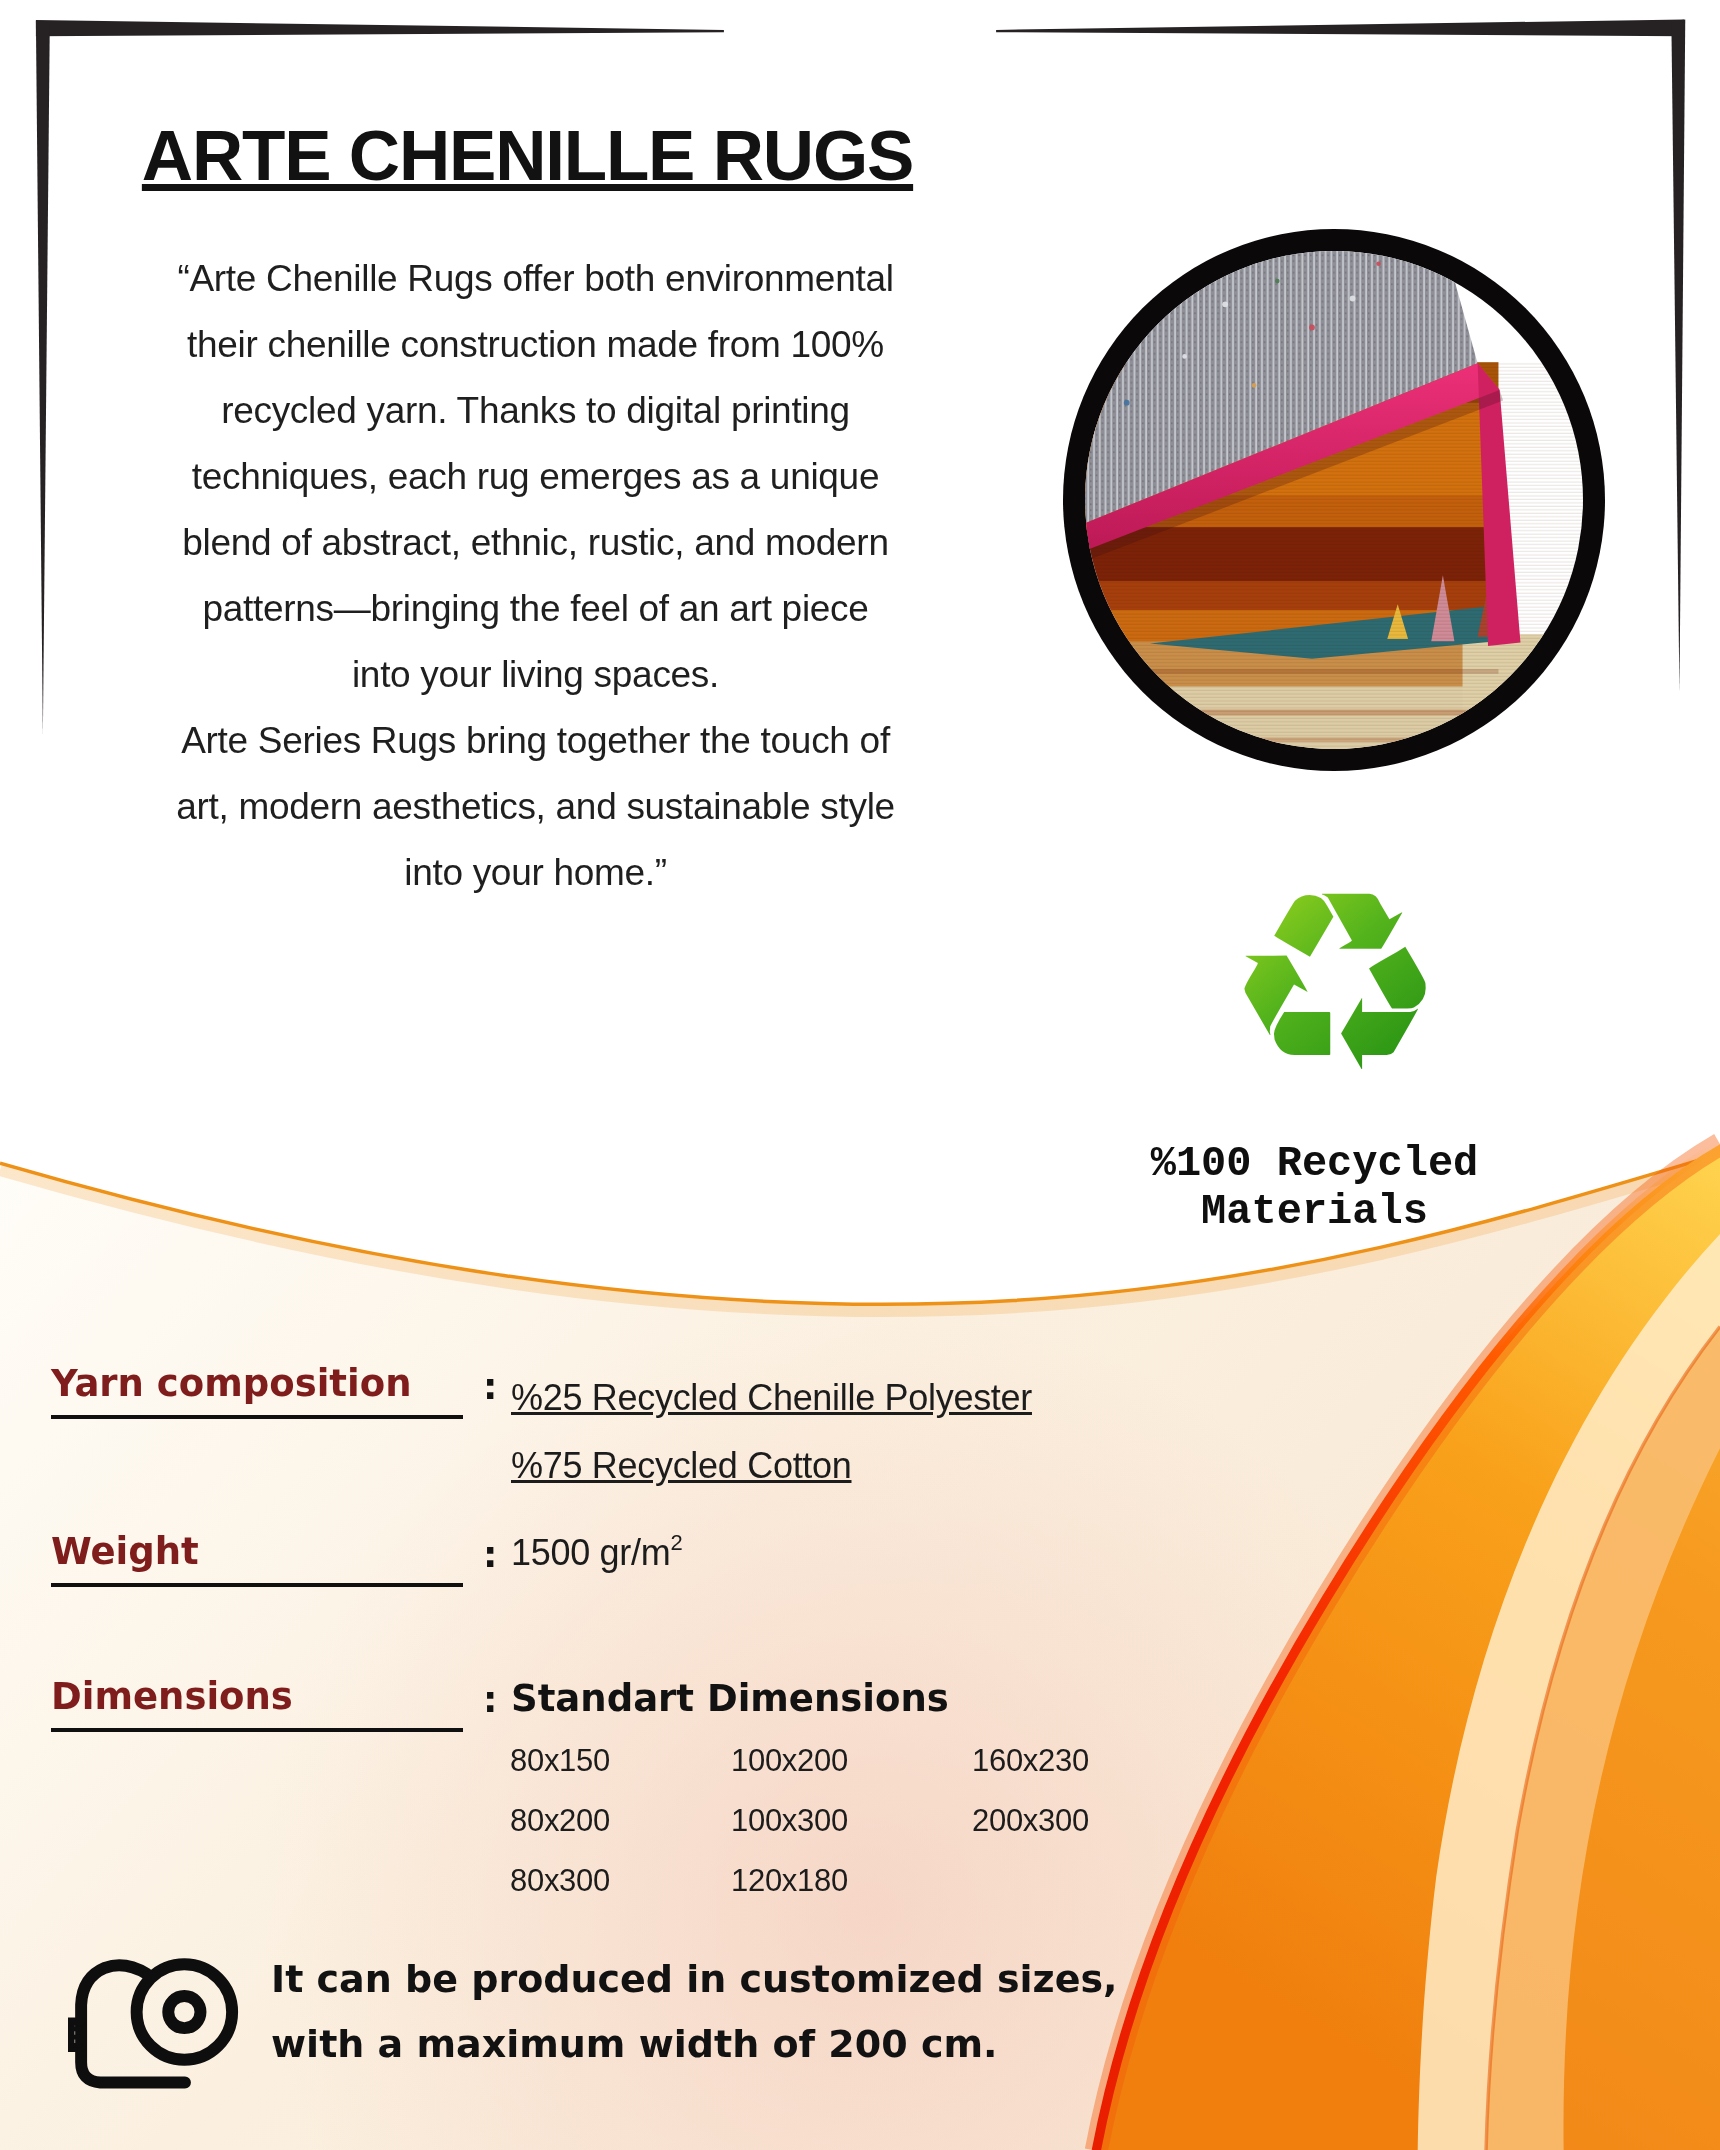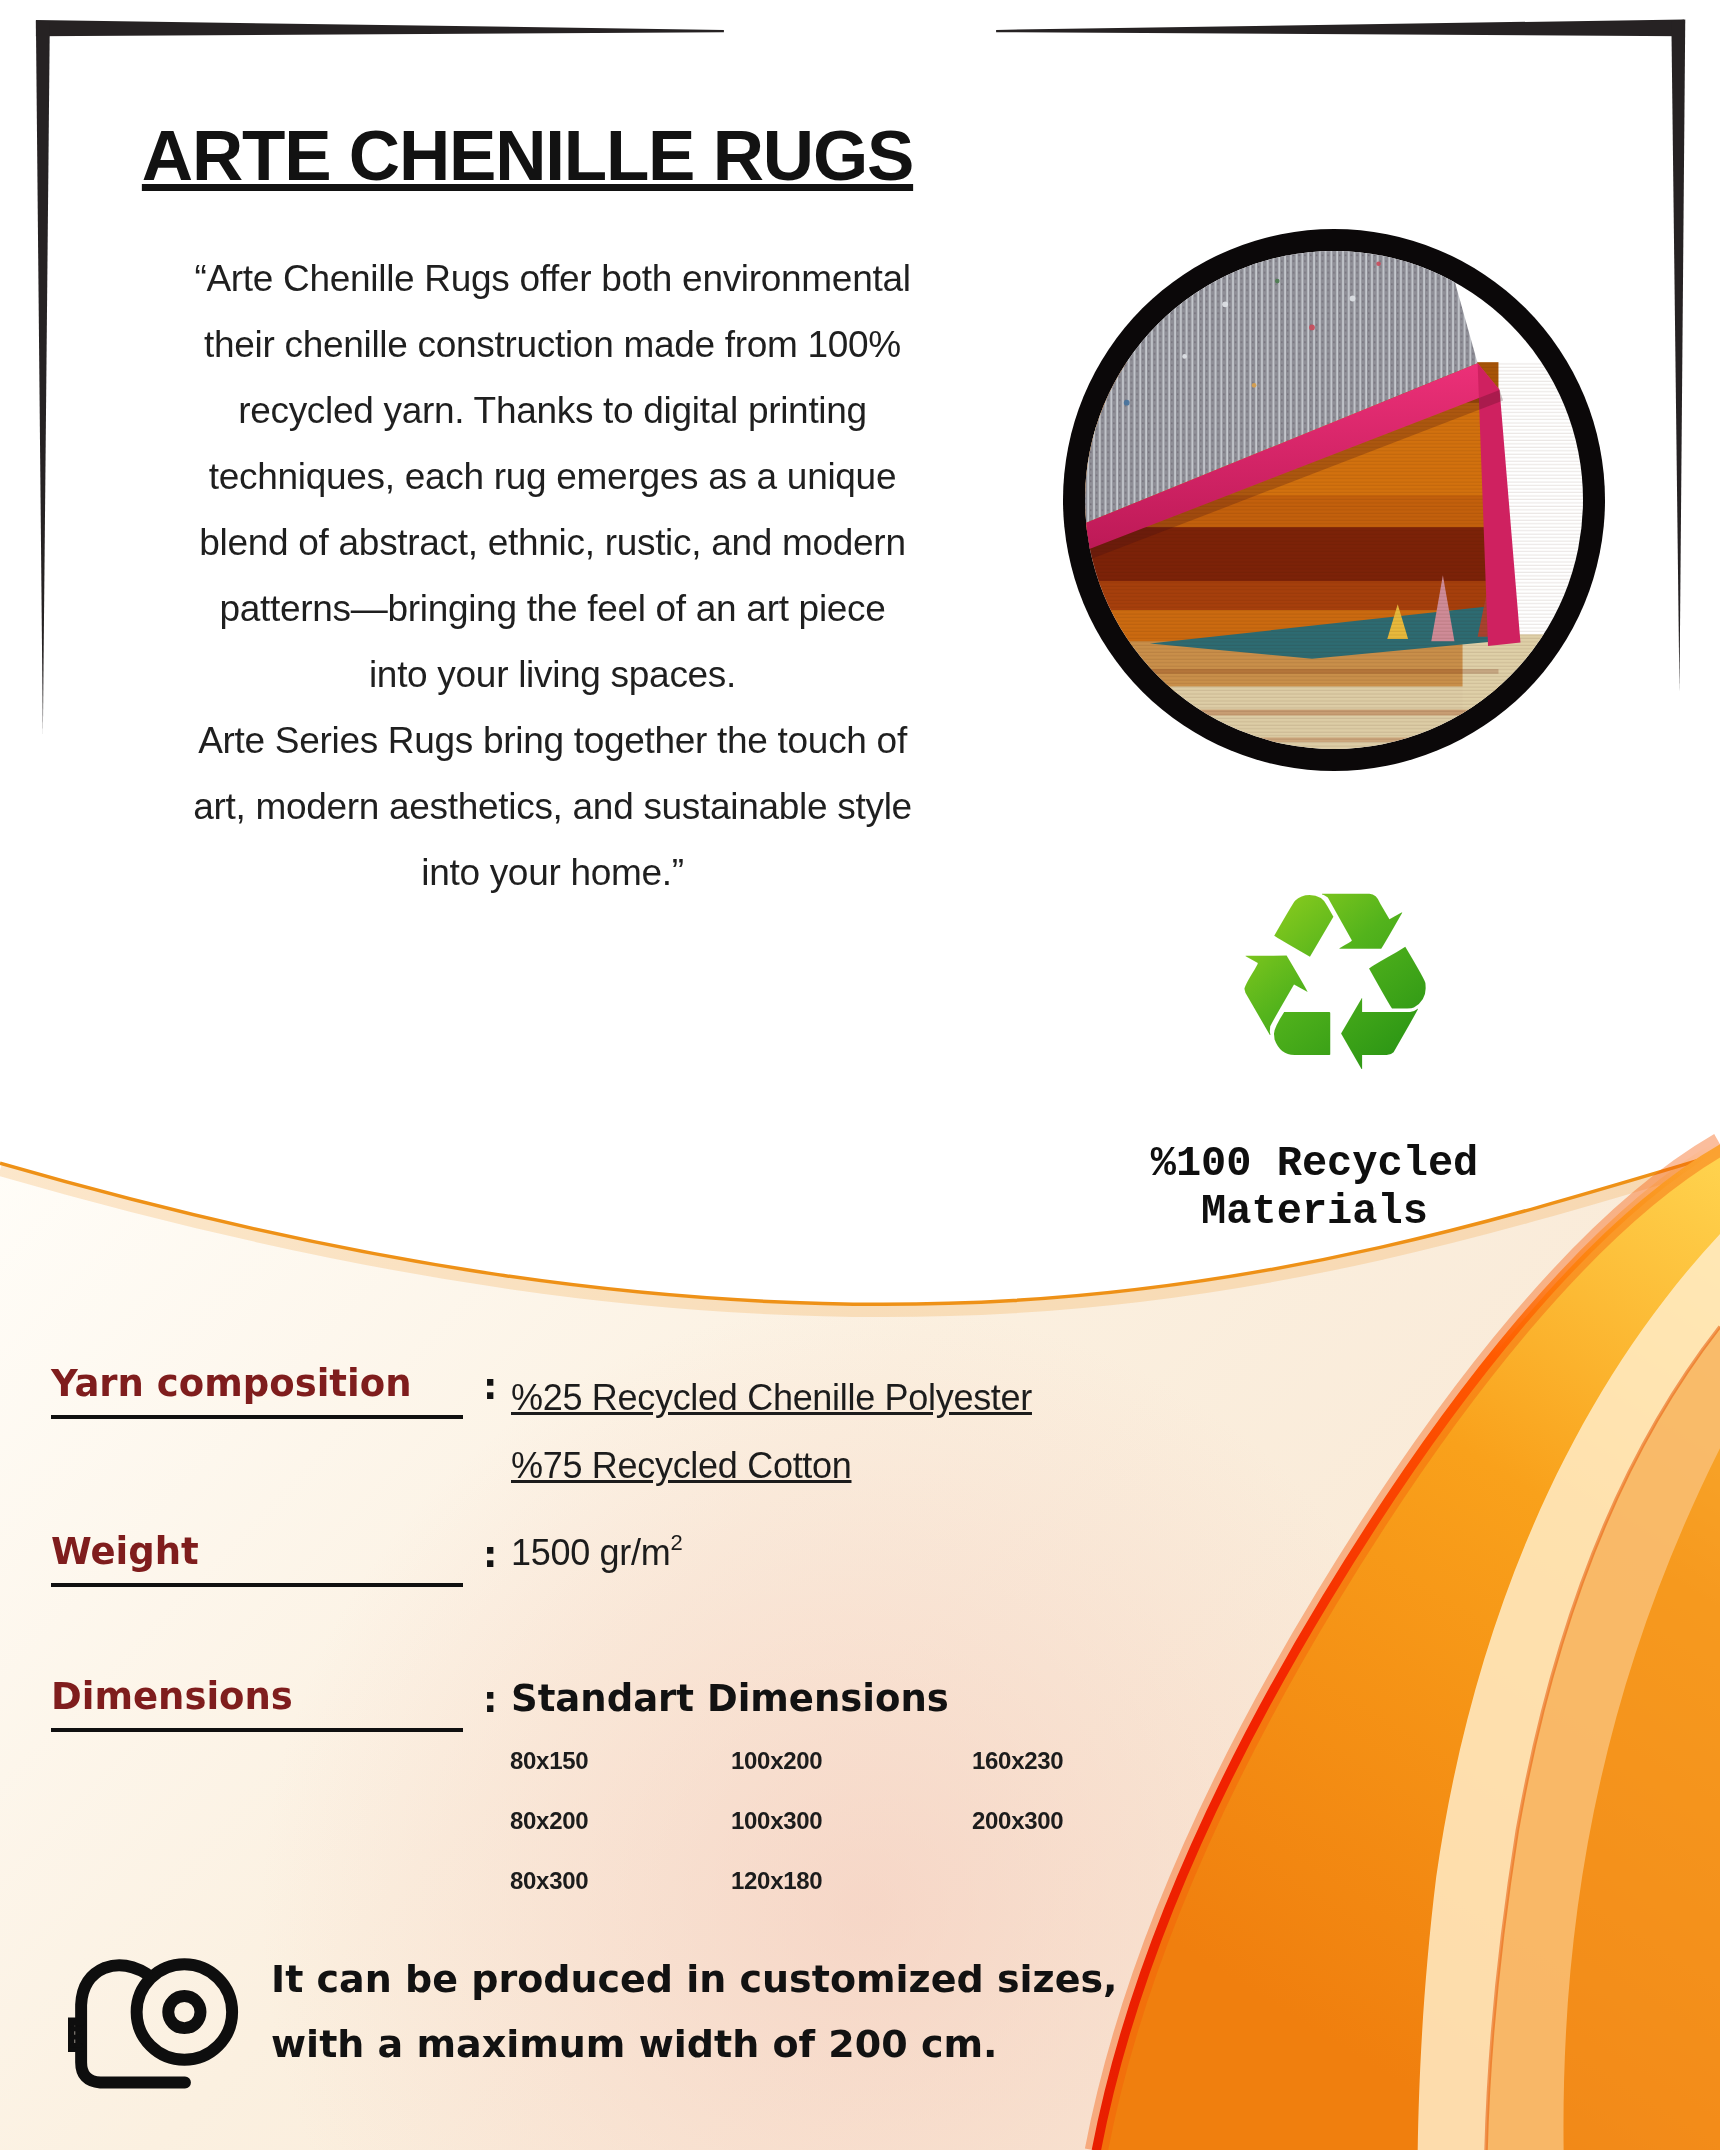--- a/index.html
+++ b/index.html
@@ -12,21 +12,21 @@
   .title{font-size:71px;font-weight:700;letter-spacing:-1.2px;color:#121212;text-align:center;text-decoration:underline;}
   .quote{font-size:37px;line-height:66px;font-weight:400;letter-spacing:-0.3px;color:#1f1f1f;text-align:center;}
   .badge{font-family:Liberation Mono, monospace;font-size:42px;font-weight:700;color:#0f0f0f;text-align:center;}
   .heavy{font-family:"DejaVu Sans",sans-serif;font-weight:700;color:#121212;}
   .spec-label{font-family:"DejaVu Sans",sans-serif;font-weight:700;font-size:37px;color:#7f1d1d;
               border-bottom:4.6px solid #101010;padding-bottom:10px;}
   .spec-colon{font-family:"DejaVu Sans",sans-serif;font-weight:700;font-size:36px;color:#121212;}
   .spec-value{font-size:36px;font-weight:400;color:#1c1c1c;letter-spacing:-0.3px;}
   .value-lines div{line-height:68px;text-decoration:underline;}
   .sup{font-size:22px;position:relative;top:-15px;}
-  .size-col div{font-size:24px;line-height:60px;color:#1c1c1c;letter-spacing:-0.3px;font-weight:bold;}
+  .size-col div{font-size:31px;line-height:60px;color:#1c1c1c;letter-spacing:-0.3px;}
   .note-text div{font-family:"DejaVu Sans",sans-serif;font-weight:700;font-size:38px;line-height:65px;color:#121212;}
   .recycle-icon{font-size:249px;line-height:243px;text-align:center;
       background:linear-gradient(140deg,#a8d91f 8%,#53b31c 45%,#1e8c12 88%);
       -webkit-background-clip:text;background-clip:text;color:transparent;}
 </style>
 </head>
 <body>
 
 <div id="page">
 
@@ -75,21 +75,21 @@
     <g fill="#262223">
       <path d="M62,34 L1250,51 L1250,55 L62,62 Z"></path>
       <path d="M1720,51 L2908,33 L2908,62 L1720,55 Z"></path>
       <path d="M62,36 L86,38 L74,1268 Z"></path>
       <path d="M2886,36 L2910,33 L2900,1195 Z"></path>
     </g>
   </svg>
 
   <div class="abs title" style="left:35px;top:115px;width:985px;z-index:10">ARTE CHENILLE RUGS</div>
 
-  <div class="abs quote" style="left:60px;top:246px;width:985px;z-index:10">
+  <div class="abs quote" style="left:43px;top:246px;width:985px;z-index:10">
     <div>“Arte Chenille Rugs offer both environmental</div>
     <div>their chenille construction made from 100%</div>
     <div>recycled yarn. Thanks to digital printing</div>
     <div>techniques, each rug emerges as a unique</div>
     <div>blend of abstract, ethnic, rustic, and modern</div>
     <div>patterns—bringing the feel of an art piece</div>
     <div>into your living spaces.</div>
     <div>Arte Series Rugs bring together the touch of</div>
     <div>art, modern aesthetics, and sustainable style</div>
     <div>into your home.”</div>

